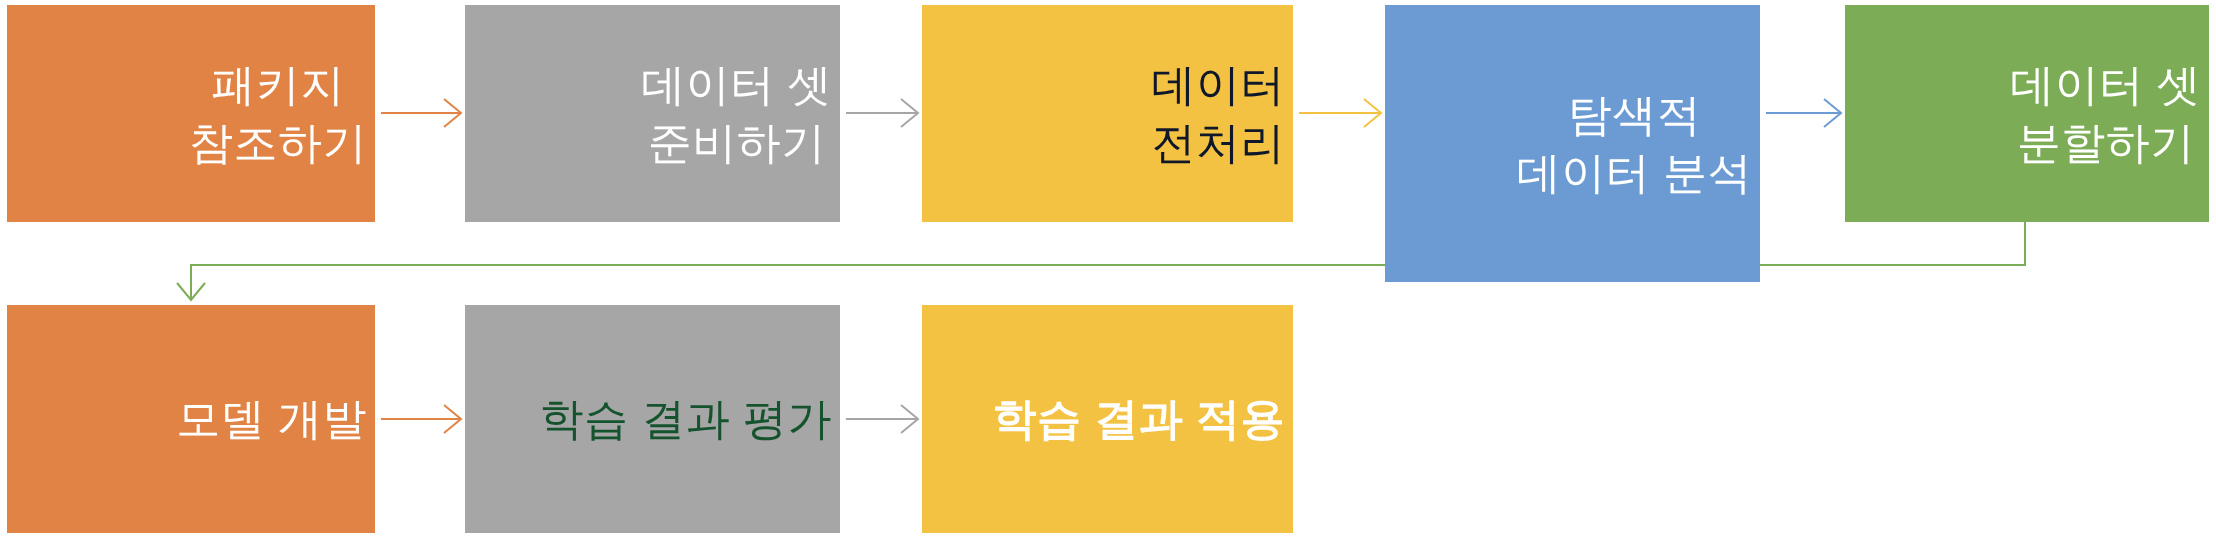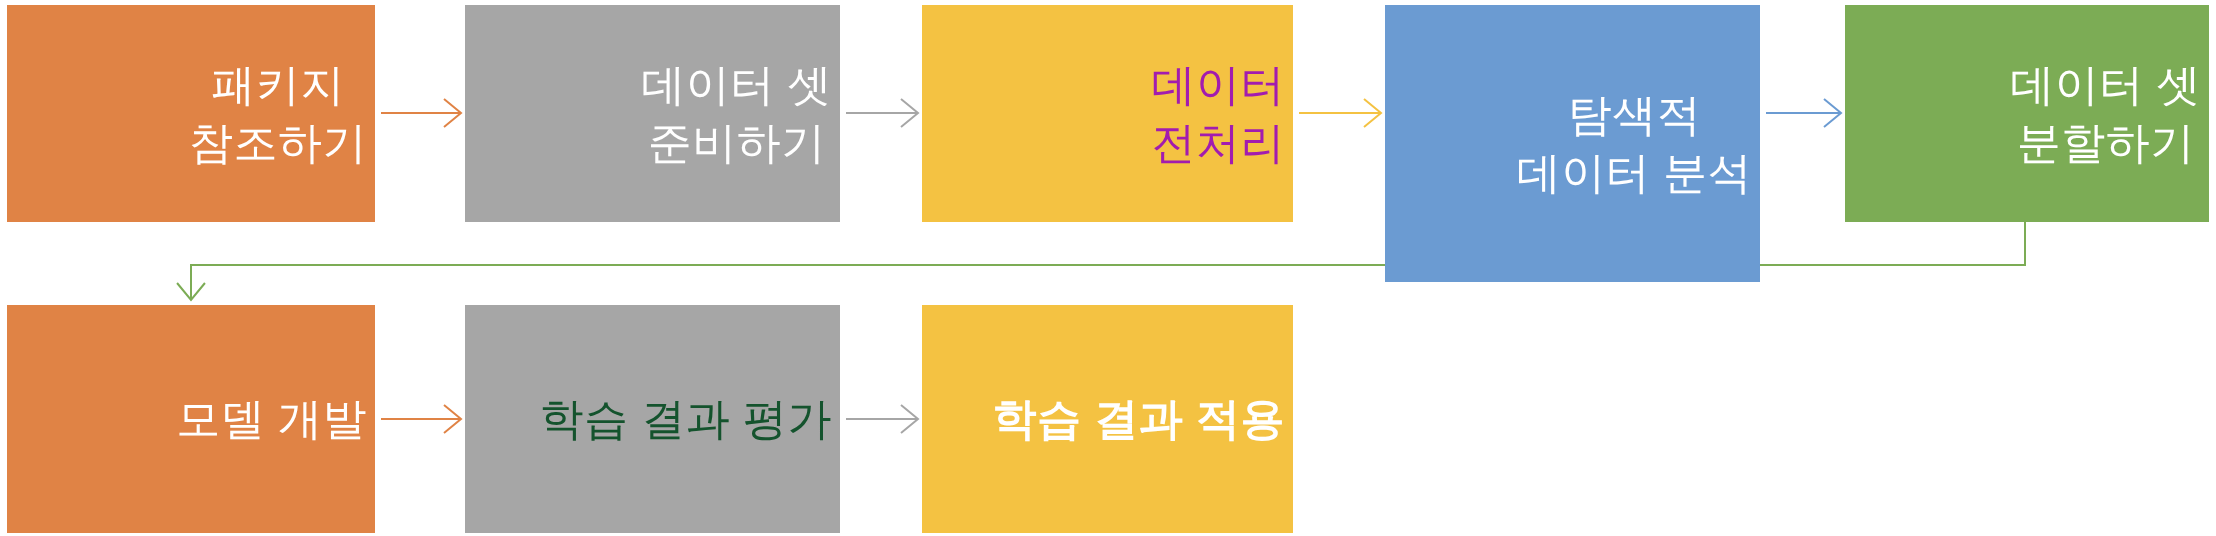--- a/index.html
+++ b/index.html
@@ -78,21 +78,21 @@
         <line x1="846" y1="419" x2="918" y2="419" stroke="#A6A6A6" stroke-width="2"></line>
         <path d="M 901 405.06 L 918 419 L 901 432.94" fill="none" stroke="#A6A6A6" stroke-width="2" stroke-linecap="butt" stroke-linejoin="miter"></path>
       </g>
     </svg>
 
   <div id="nodes-layer">
       <div class="node" style="left: 7px; top: 5px; width: 368px; height: 217px; background: rgb(224, 131, 69); color: rgb(255, 255, 255);"><span>패키지
 참조하기</span></div>
       <div class="node" style="left: 465px; top: 5px; width: 375px; height: 217px; background: rgb(166, 166, 166); color: rgb(255, 255, 255);"><span>데이터 셋
 준비하기</span></div>
-      <div class="node" style="left: 922px; top: 5px; width: 371px; height: 217px; background: rgb(244, 194, 66); color: #a21caf;"><span>데이터
+      <div class="node" style="left: 922px; top: 5px; width: 371px; height: 217px; background: rgb(244, 194, 66); color: #0f172a;"><span>데이터
 전처리</span></div>
       <div class="node" style="left: 1385px; top: 5px; width: 375px; height: 277px; background: rgb(107, 155, 210); color: rgb(255, 255, 255); padding-left: 16px;"><span>탐색적
 데이터 분석</span></div>
       <div class="node" style="left: 1845px; top: 5px; width: 364px; height: 217px; background: rgb(124, 172, 85); color: rgb(255, 255, 255);"><span>데이터 셋
 분할하기</span></div>
       <div class="node" style="left: 7px; top: 305px; width: 368px; height: 228px; background: rgb(224, 131, 69); color: rgb(255, 255, 255); padding-left: 48px;"><span>모델 개발</span></div>
       <div class="node" style="left: 465px; top: 305px; width: 375px; height: 228px; background: rgb(166, 166, 166); color: #14532d;"><span>학습 결과 평가</span></div>
       <div class="node" style="left: 922px; top: 305px; width: 371px; height: 228px; background: rgb(244, 194, 66); color: rgb(255, 255, 255); font-weight: bold;"><span>학습 결과 적용</span></div>
     </div>
 

